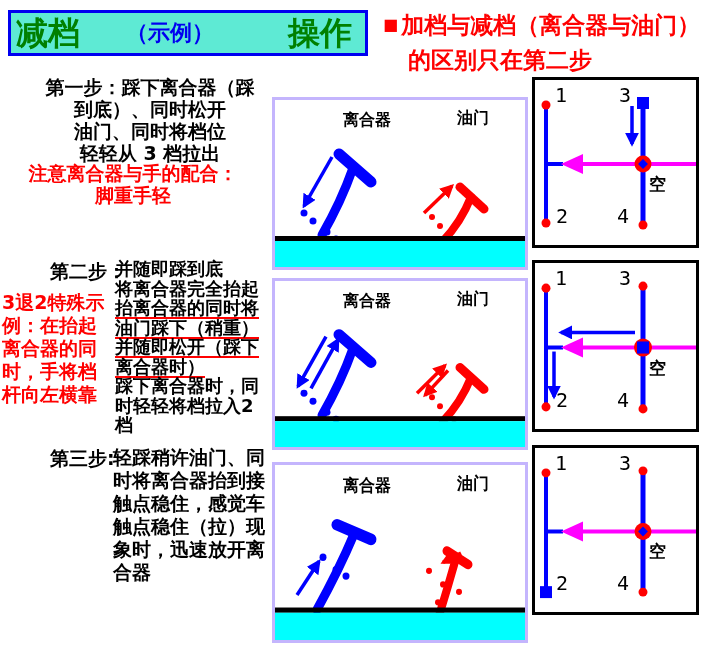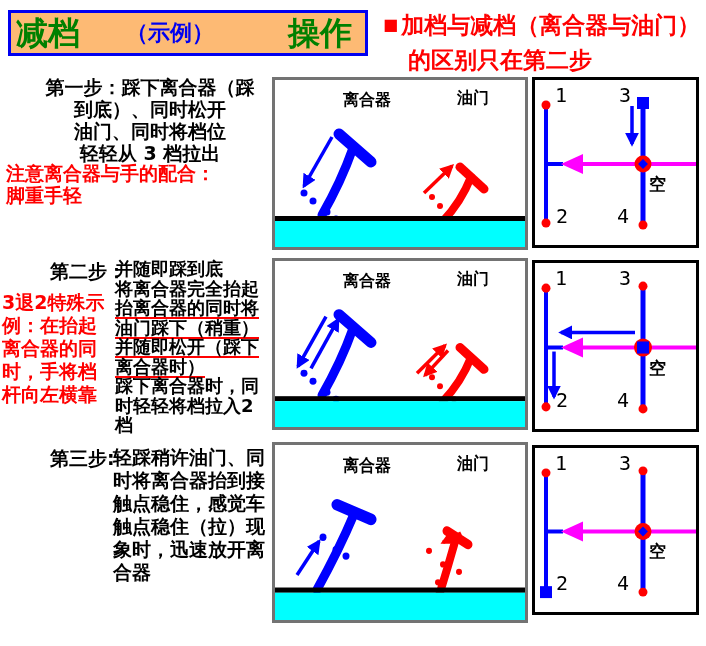--- a/index.html
+++ b/index.html
@@ -7,45 +7,45 @@
   body {
     position:relative; width:706px; height:646px; overflow:hidden;
     font-family:"DejaVu Sans","Liberation Sans",sans-serif; color:#000;
   }
   .abs { position:absolute; }
 
   
   .title-box {
     left:8px; top:10px; width:360px; height:46px;
     border:3px solid #0000f0; display:flex; align-items:center;
-    background:#fdba74;
+    background:#5eead4;
   }
   .title-main,.title-suffix { font-size:32px; font-weight:bold; color:#008000; line-height:1; }
   .title-main { margin-left:5px; }
   .title-sub { font-size:22px; font-weight:bold; color:#0000f0; margin-left:46px; line-height:1; }
   .title-suffix { margin-left:auto; margin-right:13px; }
 
   .headline {
     left:383px; top:7px; width:323px;
     color:#ff0000; font-weight:bold; font-size:23px; line-height:35px; white-space:nowrap;
   }
   .headline .bullet { font-size:16px; vertical-align:3px; margin-right:3px; }
   .headline .l2 { padding-left:25px; }
 
   
   .step-lines-centered { text-align:center; font-weight:bold; font-size:19px; line-height:22px; }
-  .note-red { text-align:left; color:#ff0000; font-weight:bold; font-size:19px; line-height:22px; }
+  .note-red { text-align:center; color:#ff0000; font-weight:bold; font-size:19px; line-height:22px; }
   .side-red { color:#ff0000; font-weight:bold; font-size:19px; line-height:23px; }
   .step-label { font-weight:bold; font-size:19px; white-space:nowrap; }
   .step-body2 { font-weight:bold; font-size:18px; line-height:19.5px; white-space:nowrap; }
   .step-body3 { font-weight:bold; font-size:19px; line-height:23px; white-space:nowrap; }
   .u-red { text-decoration:underline; text-decoration-color:#ff0000; text-decoration-thickness:2px; text-underline-offset:3px; }
 
   
-  .pedal-box { left:272px; width:256px; border:3px solid #737373; background:#fff; }
+  .pedal-box { left:272px; width:256px; border:3px solid #c4b5fd; background:#fff;margin-top:20px; }
   .gear-box  { left:532px; width:167px; border:3px solid #000; background:#fff; }
   .pedal-box svg, .gear-box svg { display:block; width:100%; height:100%; }
 
   .plabel { font:bold 16px "DejaVu Sans",sans-serif; fill:#000; }
   .gnum  { font:20px "DejaVu Sans Mono","Liberation Mono",monospace; fill:#000; }
   .kong  { font:bold 17px "DejaVu Sans",sans-serif; fill:#000; }
 
   .bs { stroke:#0000ff; stroke-width:9; fill:none; stroke-linecap:round; }
   .bc { stroke:#0000ff; stroke-width:11; stroke-linecap:round; }
   .rs { stroke:#ff0000; stroke-width:8; fill:none; stroke-linecap:round; }

